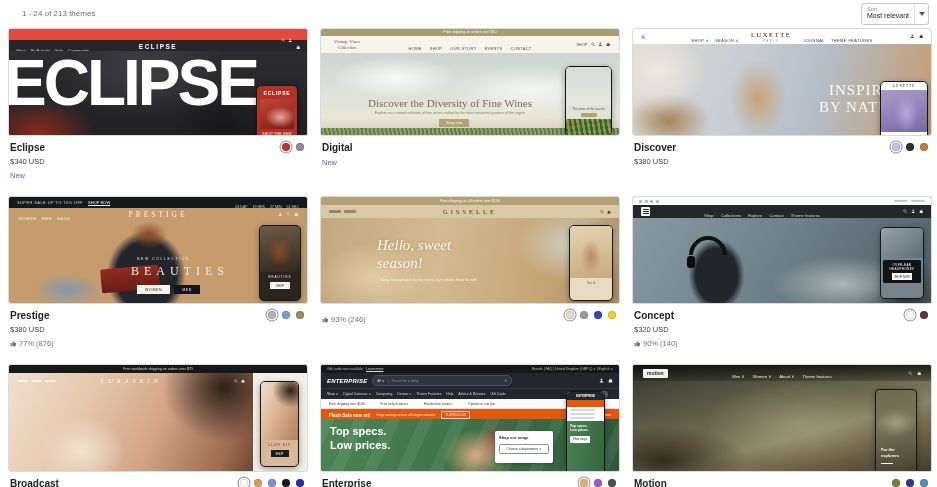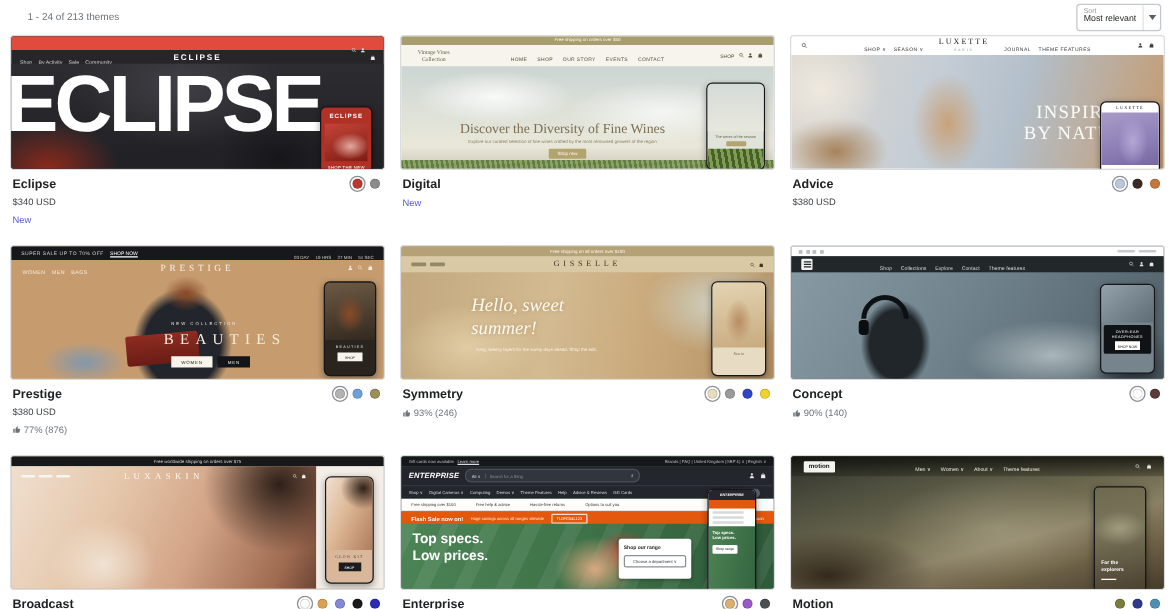--- a/index.html
+++ b/index.html
@@ -206,21 +206,21 @@
             text-align:center;padding:1.5px 0;}
   
   .p-broadcast{background:#d9b79b;}
   .b-announce{height:8px;background:#17181a;display:flex;align-items:center;justify-content:center;}
   .b-announce .txt{font-size:3.6px;color:#d6d6d6;}
   .b-hero{position:absolute;left:0;top:8px;right:54px;bottom:0;background:
       radial-gradient(90px 80px at 88% 15%, #2e2019 0%, rgba(46,32,25,0) 68%),
       radial-gradient(60px 50px at 30% 80%, #f0e2d2 0%, rgba(240,226,210,0) 70%),
       linear-gradient(115deg,#efdfcf 0%,#e5c7ab 32%,#d3a487 60%,#9e6a50 88%,#6e4534 100%);}
   .b-header{position:absolute;left:0;right:54px;top:10px;height:12px;display:flex;align-items:center;
-            padding:0 8px;z-index:3;}
+            padding:0 8px;z-index:3;font-style:italic;}
   .b-skels{display:flex;gap:3px;}
   .b-skels .skel{width:11px;background:rgba(255,255,255,.75);}
   .b-logo{position:absolute;left:0;right:0;text-align:center;font-family:"Liberation Serif",serif;
           font-size:7px;letter-spacing:3.5px;color:#fbf7f0;}
   .b-icons{margin-left:auto;display:flex;gap:3px;color:#fbf7f0;z-index:2;}
   .b-icons svg{width:4px;height:4px;}
   .b-panel{position:absolute;right:0;top:8px;width:54px;bottom:0;background:#f3eee7;}
   .b-phone{right:8px;top:16px;width:37px;height:84px;background:#d9b79b;}
   .b-ph-img{height:58px;background:
       radial-gradient(26px 24px at 80% 15%, #2e2019 0%, rgba(46,32,25,0) 70%),
@@ -434,21 +434,21 @@
         <div class="i-word l2">BY NATURE</div>
         <div class="i-btn">SHOP NOW</div>
       </div>
       <div class="phone i-phone">
         <div class="i-ph-logo">LUXETTE</div>
         <div class="i-ph-img"></div>
         <div class="i-ph-btn">SHOP NOW</div>
       </div>
     </div>
     <div class="card-footer">
-      <div class="card-name">Advice</div>
+      <div class="card-name">Discover</div>
       <div class="card-price">$380 USD</div>
       <div class="swatches">
           <span class="swatch selected" style="background: rgb(185, 200, 221);"></span>
           <span class="swatch" style="background: rgb(58, 42, 36);"></span>
           <span class="swatch" style="background: rgb(196, 118, 59);"></span>
         </div>
     </div>
   </div>
 
   <div class="card">
@@ -526,30 +526,29 @@
               <circle cx="4" cy="4" r="2.6" fill="none" stroke="currentColor" stroke-width="1"></circle>
               <line x1="6.2" y1="6.2" x2="8.8" y2="8.8" stroke="currentColor" stroke-width="1"></line>
             </svg>
           <svg class="icn" viewBox="0 0 10 10" fill="currentColor">
               <path d="M2 3.2h6l.6 5.8H1.4z"></path>
               <path d="M3.4 3.2a1.6 1.6 0 0 1 3.2 0" fill="none" stroke="currentColor" stroke-width=".8"></path>
             </svg>
         </span>
       </div>
       <div class="s-hero">
-        <div class="s-heading"><span>Hello, sweet</span><br><span>summer!</span></div>
+        <div class="s-heading"><span>Hello, sweet</span><br><span>season!</span></div>
         <div class="s-sub">Easy, breezy layers for the sunny days ahead. Shop the edit.</div>
       </div>
       <div class="phone s-phone">
         <div class="s-ph-img"></div>
         <div class="s-ph-cap">New in</div>
       </div>
     </div>
     <div class="card-footer">
-      <div class="card-name">Symmetry</div>
       <div class="card-meta rating">
         <svg viewBox="0 0 24 24">
             <path d="M2 10h4v11H2zM8 21h9c1 0 2-.7 2.2-1.7l1.7-7A2 2 0 0 0 19 10h-5l.8-4.2A1.8 1.8 0 0 0 13 3.6L8 10z"></path>
           </svg>
         <span>93% (246)</span>
       </div>
       <div class="swatches">
           <span class="swatch selected" style="background: rgb(230, 220, 191);"></span>
           <span class="swatch" style="background: rgb(154, 154, 154);"></span>
           <span class="swatch" style="background: rgb(47, 69, 197);"></span>
@@ -600,20 +599,21 @@
       <div class="phone c-phone">
         <div class="c-ph-img"></div>
         <div class="c-ph-card">
           <div class="c-ph-title">OVER-EAR HEADPHONES</div>
           <div class="c-ph-btn">SHOP NOW</div>
         </div>
       </div>
     </div>
     <div class="card-footer">
       <div class="card-name">Concept</div>
+      <div class="card-price">$320 USD</div>
       <div class="card-meta rating">
         <svg viewBox="0 0 24 24">
             <path d="M2 10h4v11H2zM8 21h9c1 0 2-.7 2.2-1.7l1.7-7A2 2 0 0 0 19 10h-5l.8-4.2A1.8 1.8 0 0 0 13 3.6L8 10z"></path>
           </svg>
         <span>90% (140)</span>
       </div>
       <div class="swatches">
           <span class="swatch selected" style="background: rgb(255, 255, 255);"></span>
           <span class="swatch" style="background: rgb(92, 58, 57);"></span>
         </div>

